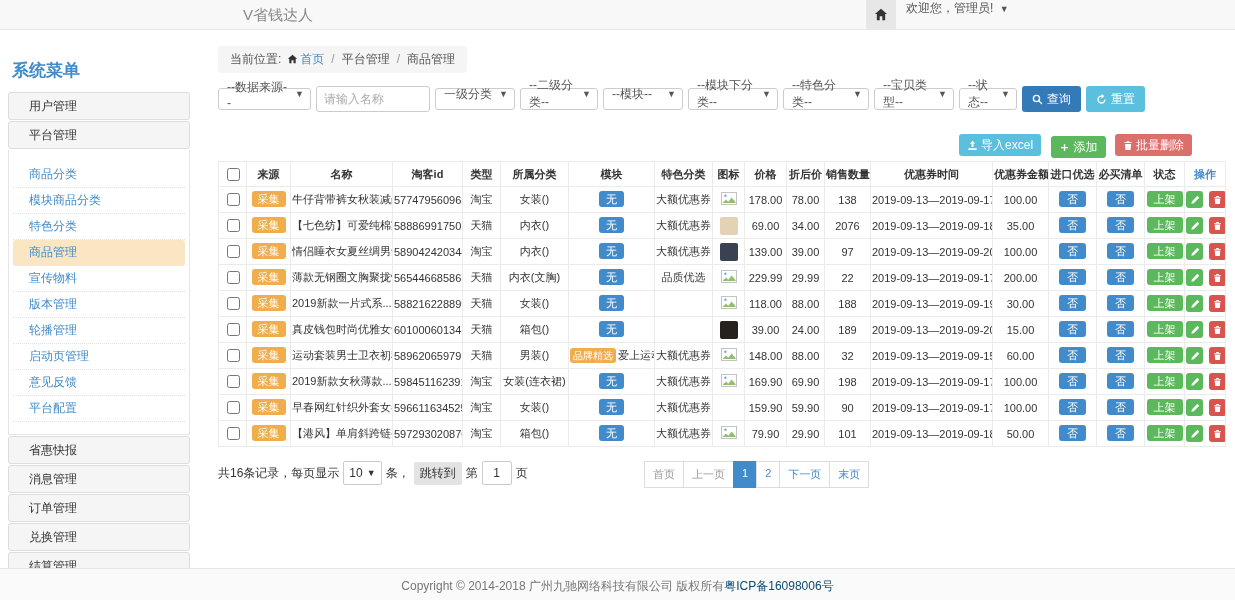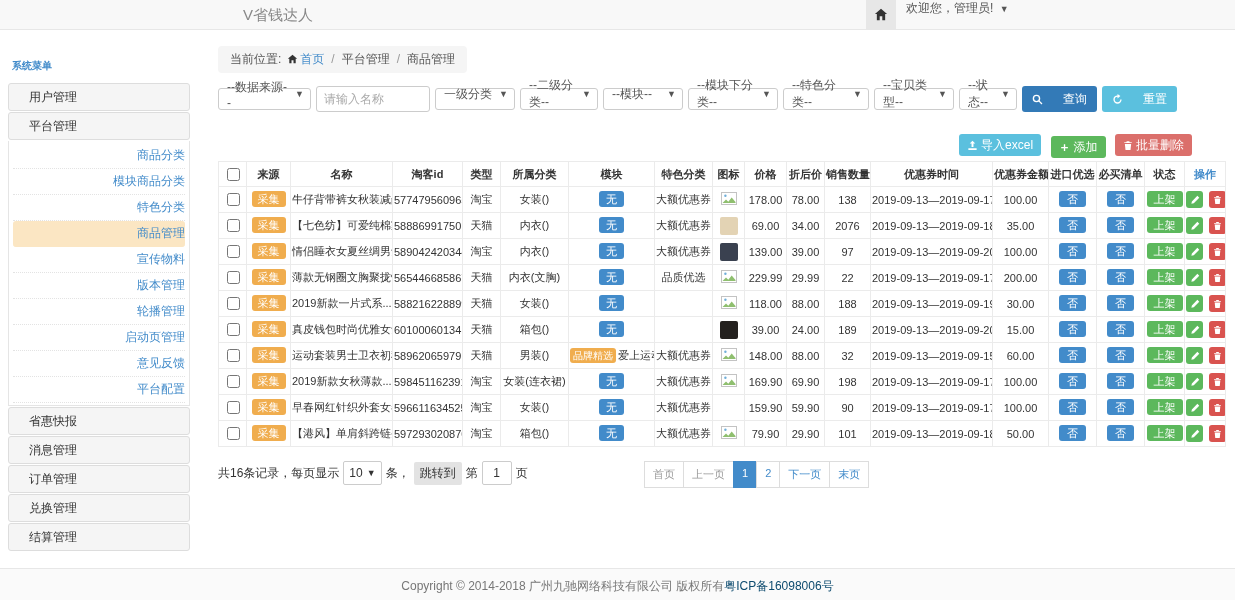--- a/index.html
+++ b/index.html
@@ -9,38 +9,38 @@
     background:#fff; font-family:"Liberation Sans","DejaVu Sans",sans-serif;
   }
   
   .topbar { position:absolute; top:0; left:0; right:0; height:30px; background:#f8f8f8; border-bottom:1px solid #e7e7e7; }
   .brand { position:absolute; left:243px; top:0; line-height:29px; font-size:15px; color:#888; }
   .home-btn { position:absolute; left:866px; top:0; width:30px; height:29px; background:#e7e7e7; text-align:center; padding-top:7px; cursor:pointer; }
   .welcome { position:absolute; left:906px; top:0; line-height:17px; font-size:12px; color:#555; cursor:pointer; }
   .welcome .caret { font-size:9px; color:#555; margin-left:3px; }
   
   .sidebar { position:absolute; left:8px; top:55px; width:182px; max-height:513px; overflow:hidden; }
-  .side-title { color:#428bca; font-weight:bold; font-size:10px; padding:4px 4px 10px 4px; }
+  .side-title { color:#428bca; font-weight:bold; font-size:17px; padding:4px 4px 10px 4px; }
   .side-group { height:28px; line-height:27px; background:#f5f5f5; border:1px solid #ddd; border-radius:3px; margin-bottom:1px; padding-left:20px; font-size:12px; color:#333; cursor:pointer; }
-  .side-subwrap { border:1px solid #e5e5e5; border-top:none; margin-bottom:1px; background:#fff; padding:2px 4px;text-align:right; }
+  .side-subwrap { border:1px solid #e5e5e5; border-top:none; margin-bottom:1px; background:#fff; padding:12px 4px; }
   .side-sub { height:26px; line-height:25px; padding-left:16px; color:#428bca; font-size:12px; border-bottom:1px dotted #e3e3e3; cursor:pointer; }
   .side-sub.active { background:#fbe6c3; border-radius:3px; border-bottom:1px solid #fbe6c3; }
   
   .main { position:absolute; left:210px; top:46px; width:1018px; }
   .breadcrumb { display:inline-block; margin-left:8px; background:#f5f5f5; border-radius:4px; padding:5px 12px; font-size:12px; color:#555; }
   .breadcrumb .bc-home { color:#428bca; cursor:pointer; }
   .breadcrumb .sep { color:#999; margin:0 7px; }
   .breadcrumb .home-ic { position:relative; top:1px; margin:0 2px 0 6px; }
   
   .filters { margin:13px 0 0 8px; display:flex; gap:5px; align-items:center; }
   .fselect { height:22px; border:1px solid #ccc; border-radius:3px; background:#fff; display:flex; align-items:center; justify-content:space-between; padding:0 6px 10px 8px; font-size:12px; color:#555; cursor:pointer; flex:none; }
   .fselect .caret { font-size:9px; color:#555; margin-left:5px; }
   .finput { height:26px; width:114px; border:1px solid #ccc; border-radius:3px; padding:0 7px; font-size:12px; color:#555; flex:none; }
   .finput::placeholder { color:#aaa; }
-  .btn { display:inline-flex; align-items:center; gap:20px; height:26px; border:none; border-radius:3px; color:#fff; font-size:12px; padding:0 10px; cursor:pointer; flex:none; }
+  .btn { display:inline-flex; align-items:center; gap:4px; height:26px; border:none; border-radius:3px; color:#fff; font-size:12px; padding:0 10px; cursor:pointer; flex:none; }
   .btn-query { background:#337ab7; }
   .btn-reset { background:#5bc0de; }
   
   .toolbar { margin-top:22px; height:22px; text-align:right; padding-right:36px; }
   .btn-sm { display:inline-flex; align-items:center; gap:3px; height:22px; border:none; border-radius:3px; color:#fff; font-size:12px; padding:0 8px; margin-left:5px; cursor:pointer; }
   .btn-import { background:#5bc0de; }
   .btn-add { background:#5cb85c; }
   .btn-batch { background:#db6f6b; }
   
   .gtable { margin:5px 0 0 8px; width:1007px; border-collapse:collapse; table-layout:fixed; }

